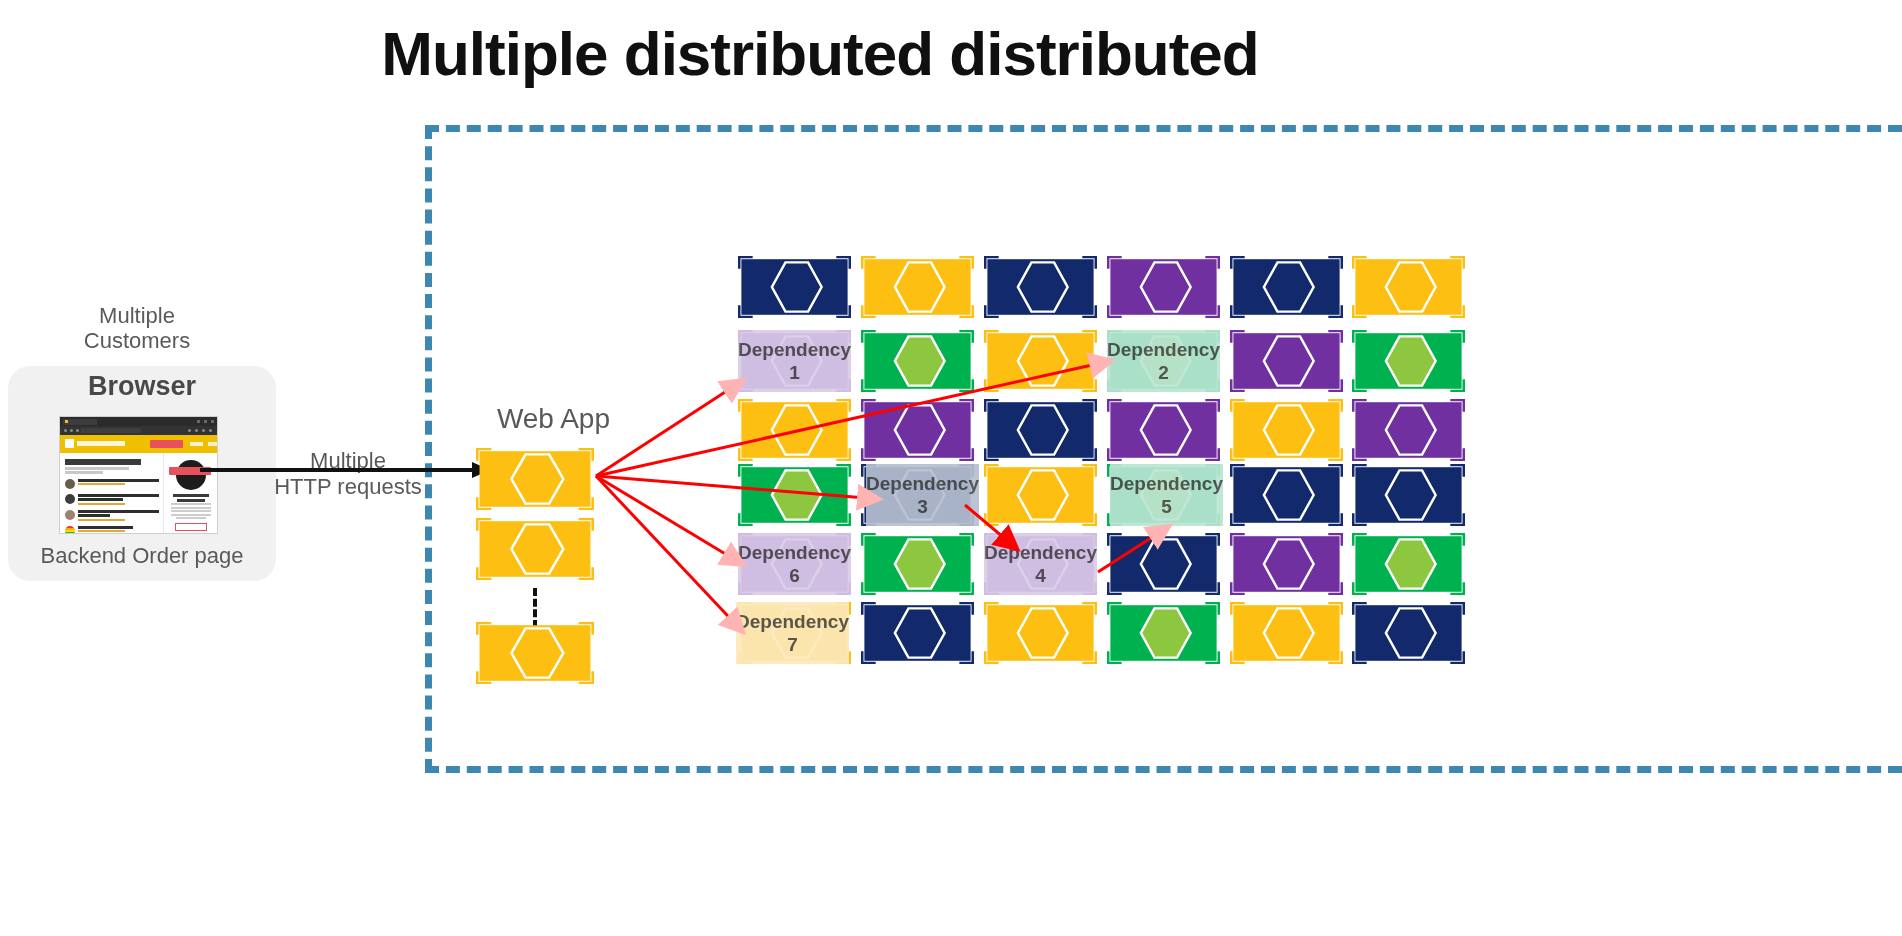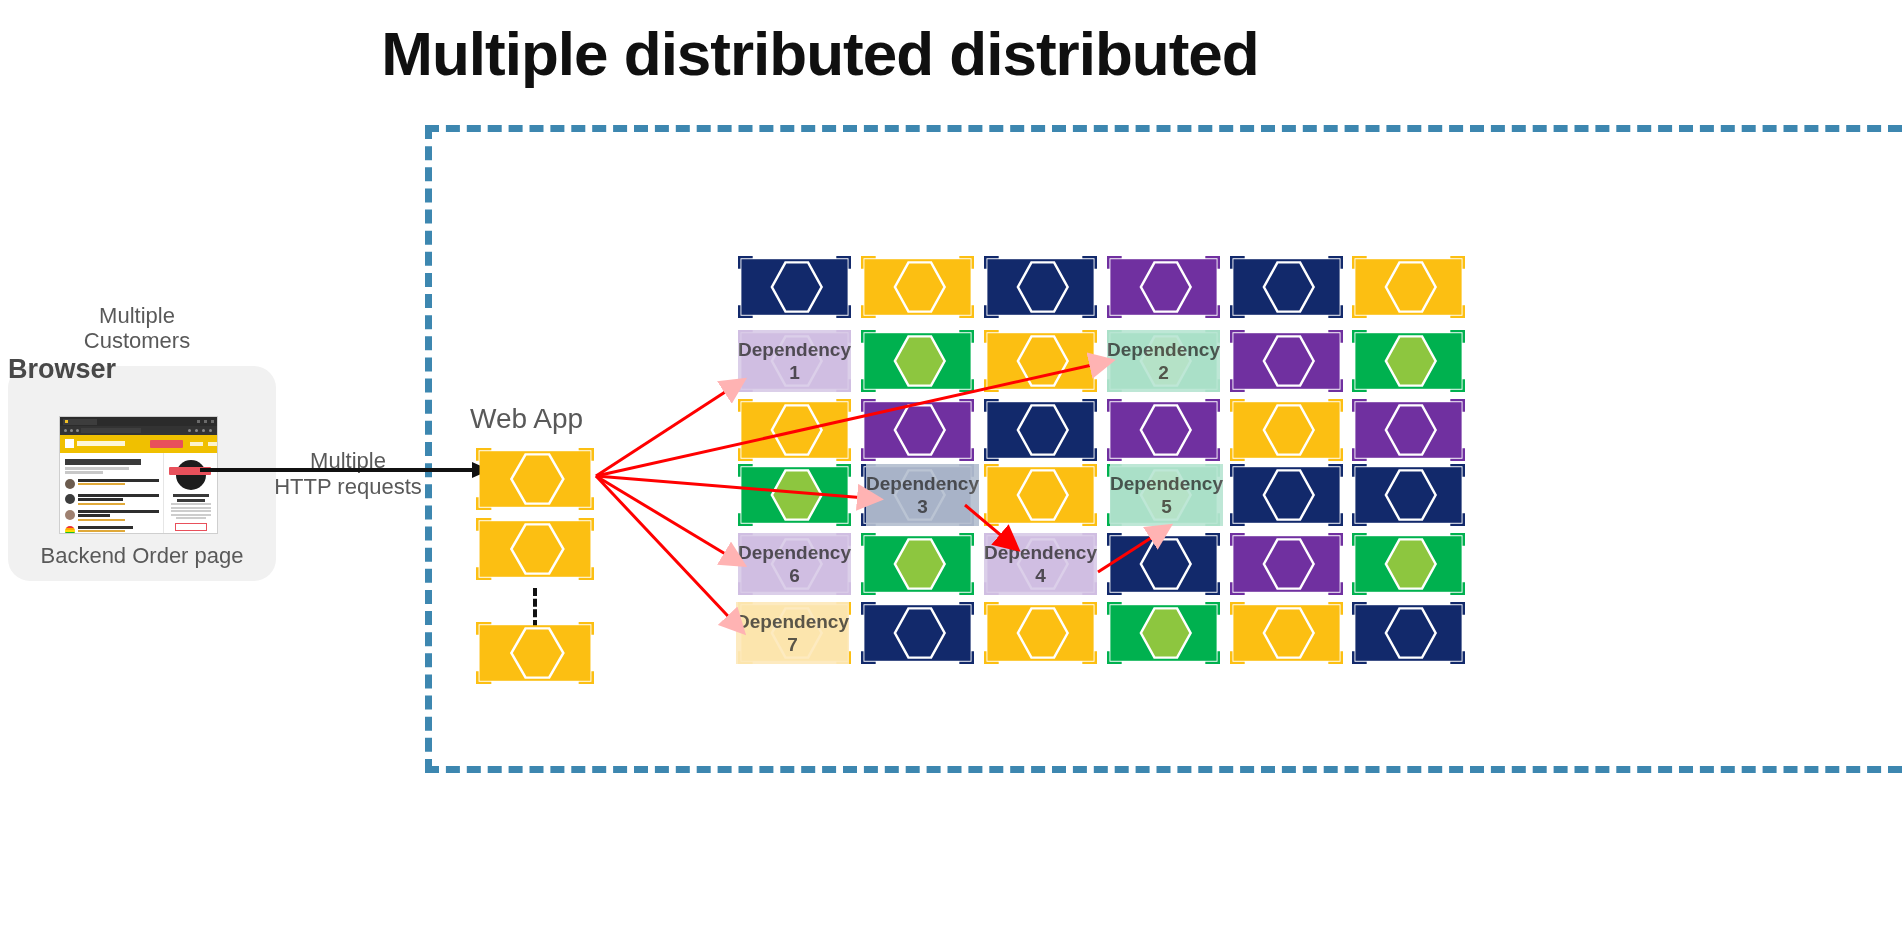--- a/index.html
+++ b/index.html
@@ -31,21 +31,21 @@
   
   .customers-label{
     position:absolute;left:38px;top:303px;width:198px;text-align:center;
     font-size:22px;color:#595959;line-height:25px;font-weight:400;
   }
   .browser-card{
     position:absolute;left:8px;top:366px;width:268px;height:215px;
     background:#f1f1f1;border-radius:22px;
   }
   .browser-title{
-    position:absolute;left:8px;top:354px;width:268px;
+    position:absolute;left:8px;top:371px;width:268px;text-align:center;
     font-size:27px;font-weight:bold;color:#484848;
   }
   .browser-caption{
     position:absolute;left:8px;top:543px;width:268px;text-align:center;
     font-size:22px;color:#595959;
   }
 
   
   .thumb{
     position:absolute;left:59px;top:416px;width:159px;height:118px;
@@ -86,21 +86,21 @@
 
   
   .http-label{
     position:absolute;left:258px;top:448px;width:180px;text-align:center;
     font-size:22px;color:#595959;line-height:26px;
   }
   .main-arrow{position:absolute;left:200px;top:455px;}
 
   
   .webapp-label{
-    position:absolute;left:470px;top:403px;width:140px;text-align:left;
+    position:absolute;left:470px;top:403px;width:140px;text-align:right;
     font-size:28px;color:#595959;
   }
   .dash-connector{
     position:absolute;left:533px;top:588px;width:0;height:40px;
     border-left:4px dashed #111111;
   }
 
   
   .cont{position:absolute;}
   .cont svg{position:absolute;inset:0;width:100%;height:100%;}

